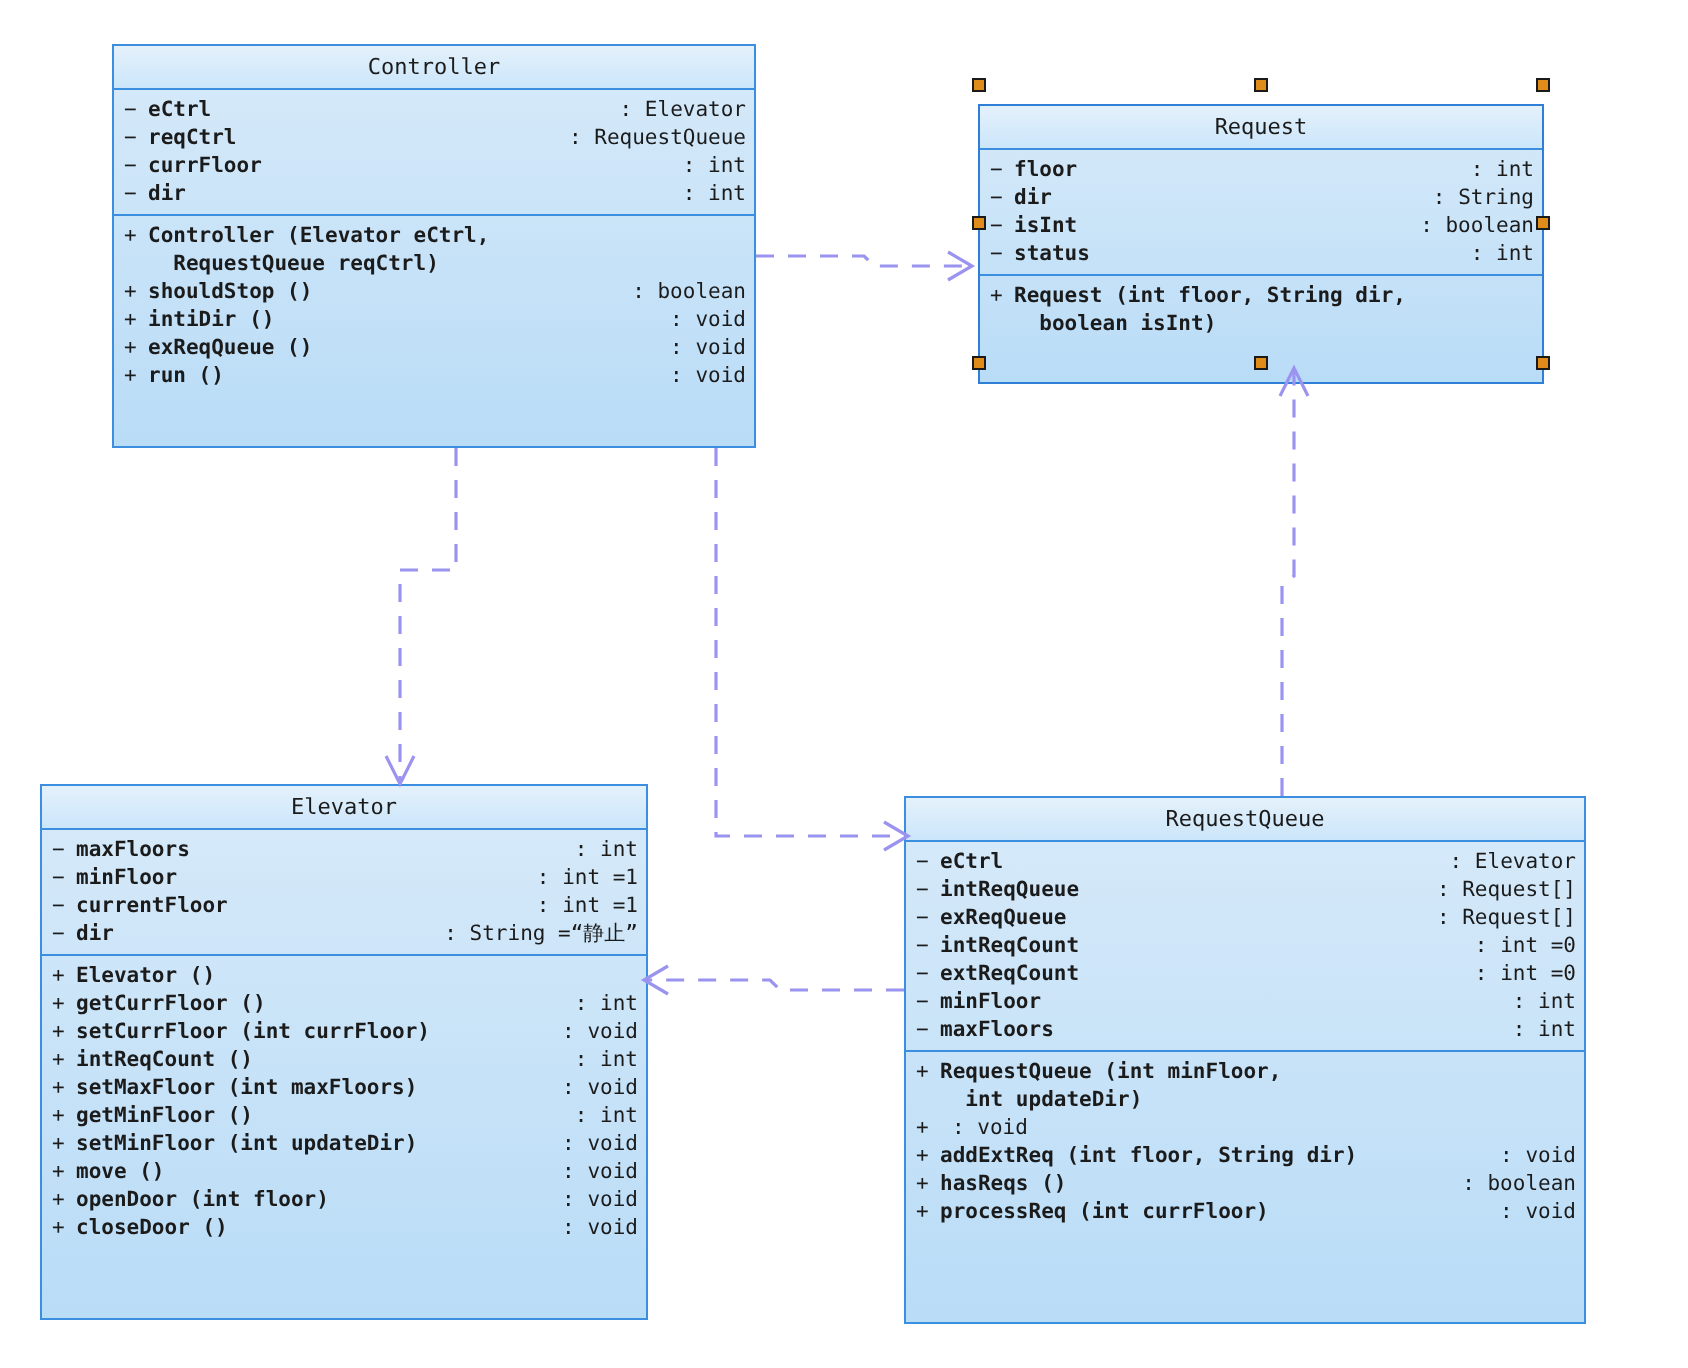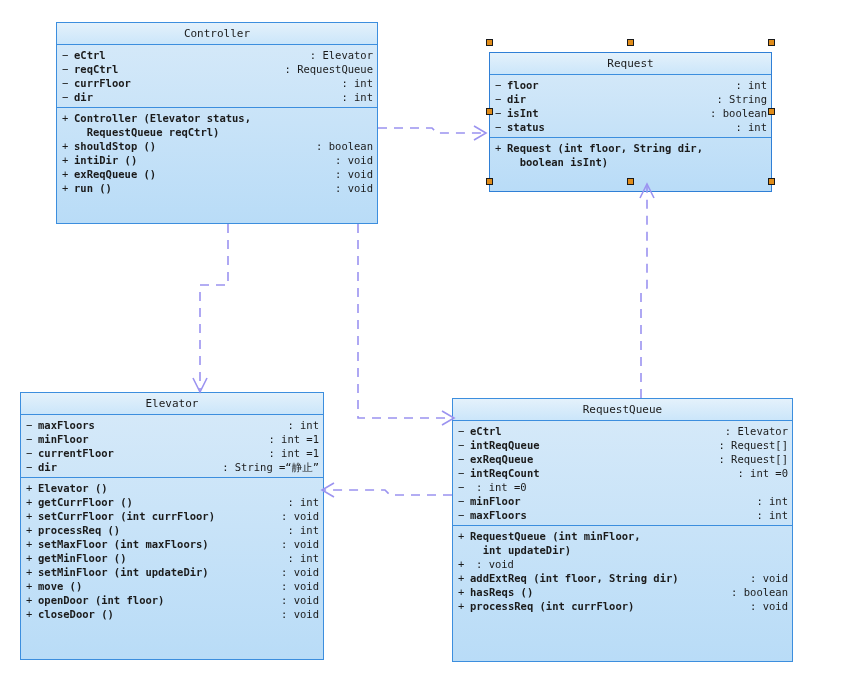--- a/index.html
+++ b/index.html
@@ -141,21 +141,21 @@
 
   <div class="uml-class" id="cls-controller" style="left:56px; top:22px; width:322px; height:202px;">
     <div class="cls-title">Controller</div>
     <div class="cls-section">
         <div class="member"><span class="vis">−</span><span class="mname">eCtrl</span><span class="mtype colon">Elevator</span></div>
         <div class="member"><span class="vis">−</span><span class="mname">reqCtrl</span><span class="mtype colon">RequestQueue</span></div>
         <div class="member"><span class="vis">−</span><span class="mname">currFloor</span><span class="mtype colon">int</span></div>
         <div class="member"><span class="vis">−</span><span class="mname">dir</span><span class="mtype colon">int</span></div>
       </div>
     <div class="cls-section last">
-        <div class="member"><span class="vis">+</span><span class="mname">Controller (Elevator status,
+        <div class="member"><span class="vis">+</span><span class="mname">Controller (Elevator eCtrl,
   RequestQueue reqCtrl)</span></div>
         <div class="member"><span class="vis">+</span><span class="mname">shouldStop ()</span><span class="mtype colon">boolean</span></div>
         <div class="member"><span class="vis">+</span><span class="mname">intiDir ()</span><span class="mtype colon">void</span></div>
         <div class="member"><span class="vis">+</span><span class="mname">exReqQueue ()</span><span class="mtype colon">void</span></div>
         <div class="member"><span class="vis">+</span><span class="mname">run ()</span><span class="mtype colon">void</span></div>
       </div>
   </div>
 
   <div class="uml-class selected" id="cls-request" style="left:489px; top:52px; width:283px; height:140px;">
     <div class="cls-title">Request</div>
@@ -185,38 +185,38 @@
     <div class="cls-section">
         <div class="member"><span class="vis">−</span><span class="mname">maxFloors</span><span class="mtype colon">int</span></div>
         <div class="member"><span class="vis">−</span><span class="mname">minFloor</span><span class="mtype colon">int =1</span></div>
         <div class="member"><span class="vis">−</span><span class="mname">currentFloor</span><span class="mtype colon">int =1</span></div>
         <div class="member"><span class="vis">−</span><span class="mname">dir</span><span class="mtype colon">String =“静止”</span></div>
       </div>
     <div class="cls-section last">
         <div class="member"><span class="vis">+</span><span class="mname">Elevator ()</span></div>
         <div class="member"><span class="vis">+</span><span class="mname">getCurrFloor ()</span><span class="mtype colon">int</span></div>
         <div class="member"><span class="vis">+</span><span class="mname">setCurrFloor (int currFloor)</span><span class="mtype colon">void</span></div>
-        <div class="member"><span class="vis">+</span><span class="mname">processReq ()</span><span class="mtype colon">int</span></div>
+        <div class="member"><span class="vis">+</span><span class="mname">intReqCount ()</span><span class="mtype colon">int</span></div>
         <div class="member"><span class="vis">+</span><span class="mname">setMaxFloor (int maxFloors)</span><span class="mtype colon">void</span></div>
         <div class="member"><span class="vis">+</span><span class="mname">getMinFloor ()</span><span class="mtype colon">int</span></div>
         <div class="member"><span class="vis">+</span><span class="mname">setMinFloor (int updateDir)</span><span class="mtype colon">void</span></div>
         <div class="member"><span class="vis">+</span><span class="mname">move ()</span><span class="mtype colon">void</span></div>
         <div class="member"><span class="vis">+</span><span class="mname">openDoor (int floor)</span><span class="mtype colon">void</span></div>
         <div class="member"><span class="vis">+</span><span class="mname">closeDoor ()</span><span class="mtype colon">void</span></div>
       </div>
   </div>
 
   <div class="uml-class" id="cls-requestqueue" style="left:452px; top:398px; width:341px; height:264px;">
     <div class="cls-title">RequestQueue</div>
     <div class="cls-section">
         <div class="member"><span class="vis">−</span><span class="mname">eCtrl</span><span class="mtype colon">Elevator</span></div>
         <div class="member"><span class="vis">−</span><span class="mname">intReqQueue</span><span class="mtype colon">Request[]</span></div>
         <div class="member"><span class="vis">−</span><span class="mname">exReqQueue</span><span class="mtype colon">Request[]</span></div>
         <div class="member"><span class="vis">−</span><span class="mname">intReqCount</span><span class="mtype colon">int =0</span></div>
-        <div class="member"><span class="vis">−</span><span class="mtype colon">int =0</span></div>
+        <div class="member"><span class="vis">−</span><span class="mname">extReqCount</span><span class="mtype colon">int =0</span></div>
         <div class="member"><span class="vis">−</span><span class="mname">minFloor</span><span class="mtype colon">int</span></div>
         <div class="member"><span class="vis">−</span><span class="mname">maxFloors</span><span class="mtype colon">int</span></div>
       </div>
     <div class="cls-section last">
         <div class="member"><span class="vis">+</span><span class="mname">RequestQueue (int minFloor,
   int updateDir)</span></div>
         <div class="member"><span class="vis">+</span><span class="mtype colon">void</span></div>
         <div class="member"><span class="vis">+</span><span class="mname">addExtReq (int floor, String dir)</span><span class="mtype colon">void</span></div>
         <div class="member"><span class="vis">+</span><span class="mname">hasReqs ()</span><span class="mtype colon">boolean</span></div>
         <div class="member"><span class="vis">+</span><span class="mname">processReq (int currFloor)</span><span class="mtype colon">void</span></div>

